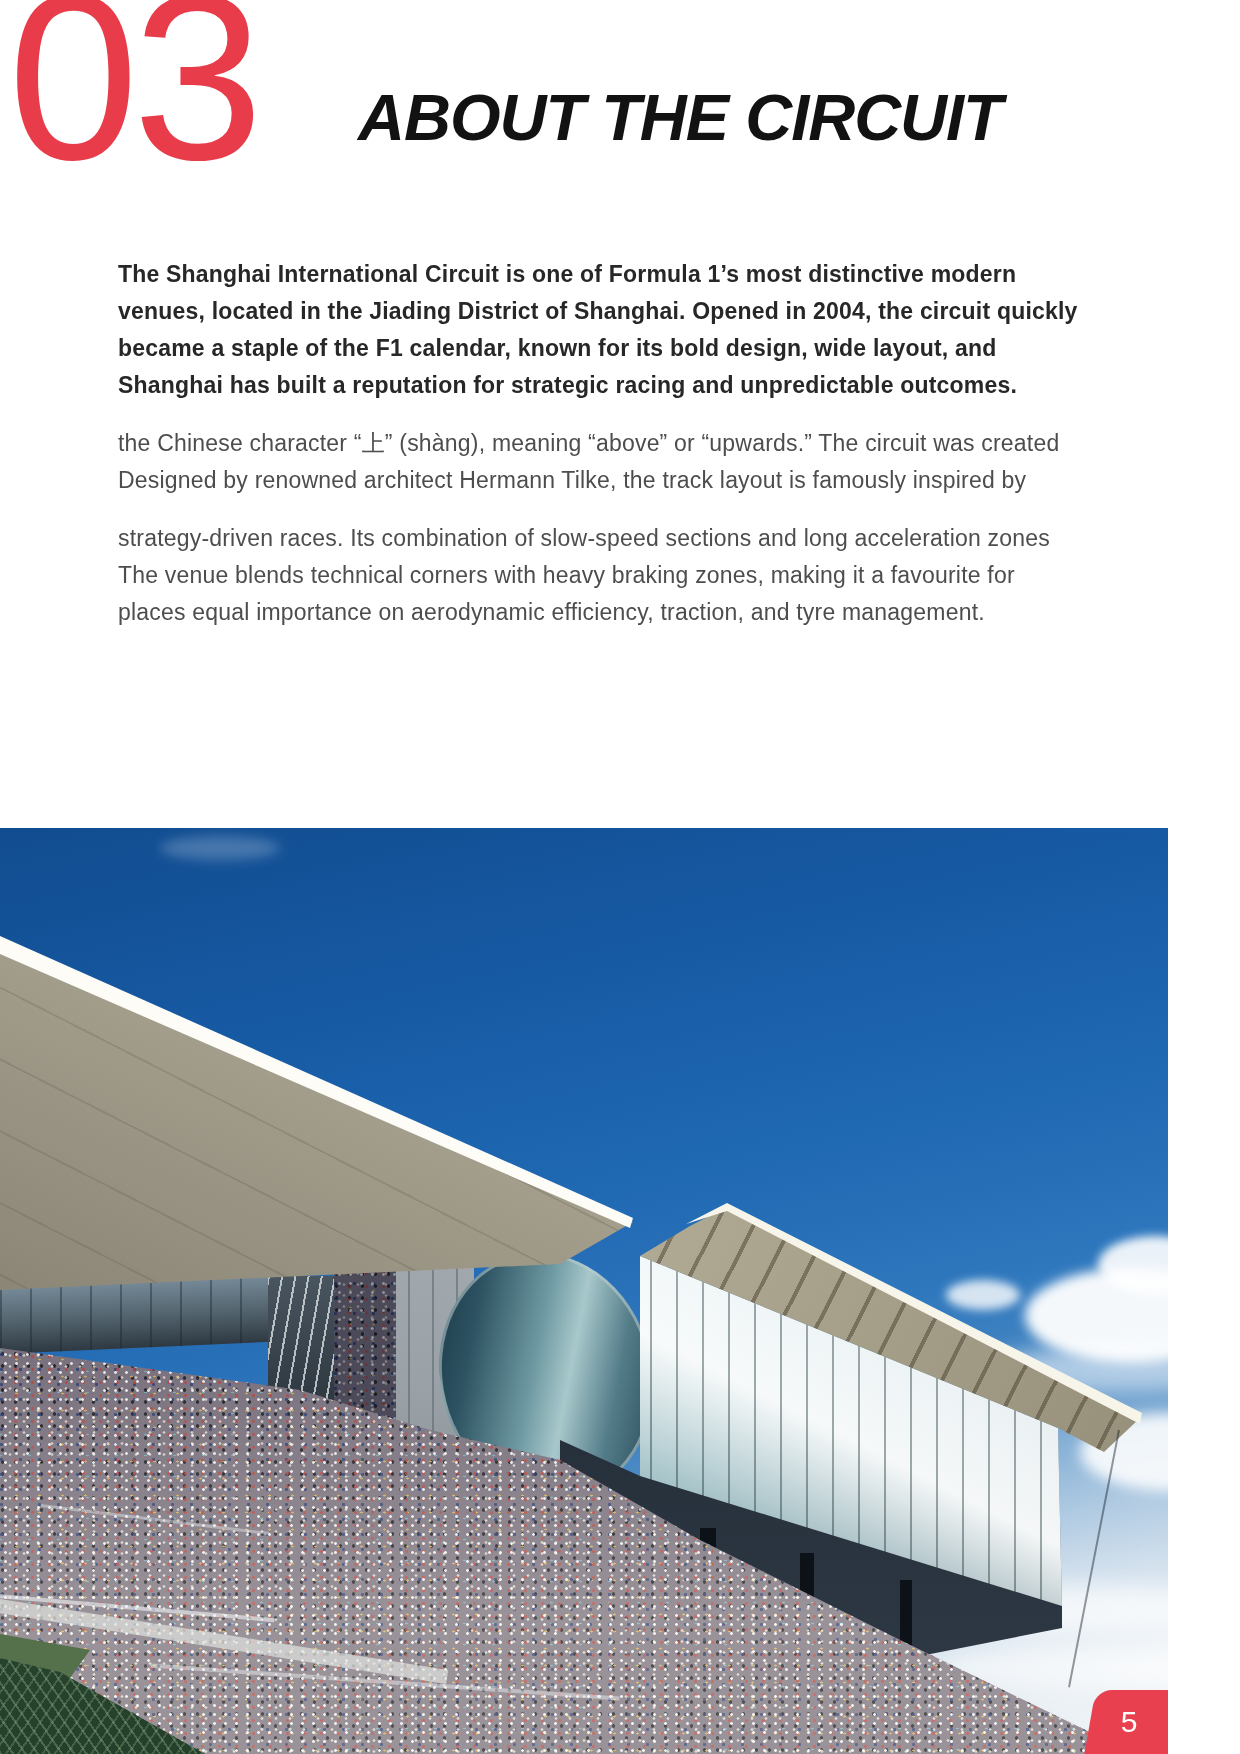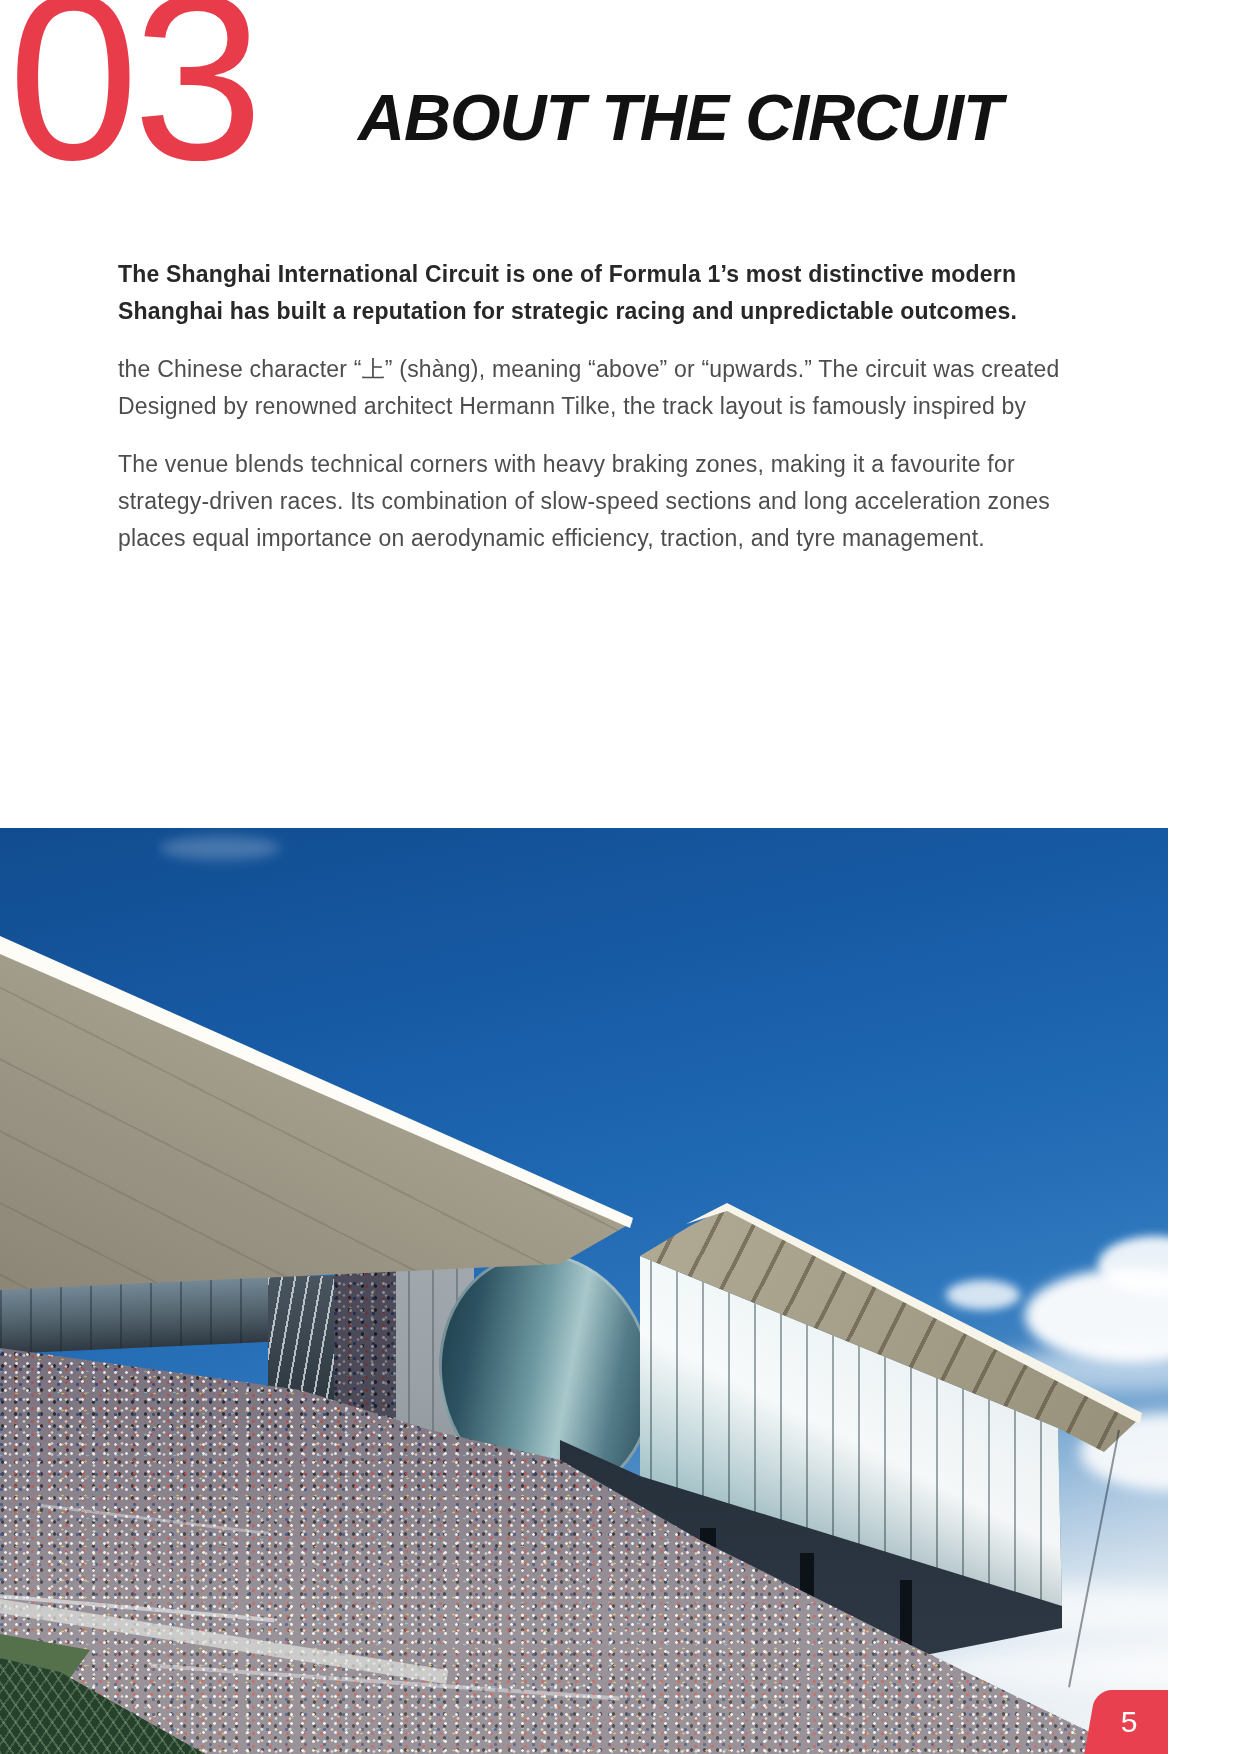--- a/index.html
+++ b/index.html
@@ -127,29 +127,31 @@
 <div class="page">
 
   <header>
     <div class="sec-num">03</div>
     <h1 class="title">ABOUT THE CIRCUIT</h1>
   </header>
 
   <main class="article">
     <p class="para bold">
       <span class="ln">The Shanghai International Circuit is one of Formula 1’s most distinctive modern</span>
+      <span class="ln">venues, located in the Jiading District of Shanghai. Opened in 2004, the circuit quickly</span>
+      <span class="ln">became a staple of the F1 calendar, known for its bold design, wide layout, and</span>
       <span class="ln">Shanghai has built a reputation for strategic racing and unpredictable outcomes.</span>
     </p>
     <p class="para reg">
       <span class="ln">the Chinese character “上” (shàng), meaning “above” or “upwards.” The circuit was created</span>
       <span class="ln">Designed by renowned architect Hermann Tilke, the track layout is famously inspired by</span>
     </p>
     <p class="para reg">
+      <span class="ln">strategy-driven races. Its combination of slow-speed sections and long acceleration zones</span>
       <span class="ln">The venue blends technical corners with heavy braking zones, making it a favourite for</span>
-      <span class="ln">strategy-driven races. Its combination of slow-speed sections and long acceleration zones</span>
       <span class="ln">places equal importance on aerodynamic efficiency, traction, and tyre management.</span>
     </p>
   </main>
 
   <figure id="photo" aria-label="Main grandstand of the Shanghai International Circuit: a huge cantilevered canopy, a glass-fronted pit building with slatted roof and teardrop-shaped window, and packed spectator stands under a deep blue sky with white clouds">
     <div class="layer sky"></div>
 
     <div class="cloud cl1"></div>
     <div class="cloud cl1b"></div>
     <div class="cloud cl2"></div>

